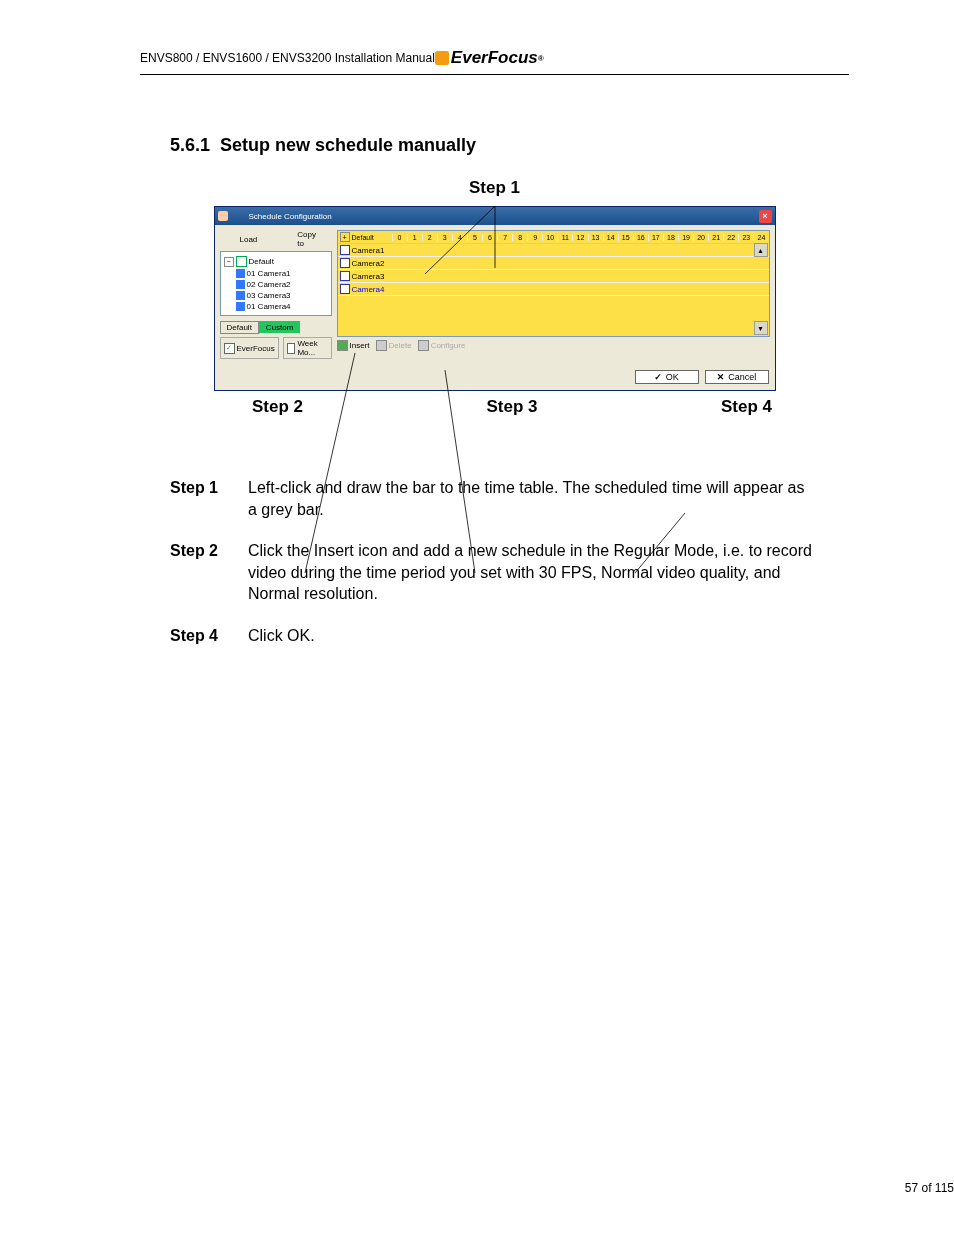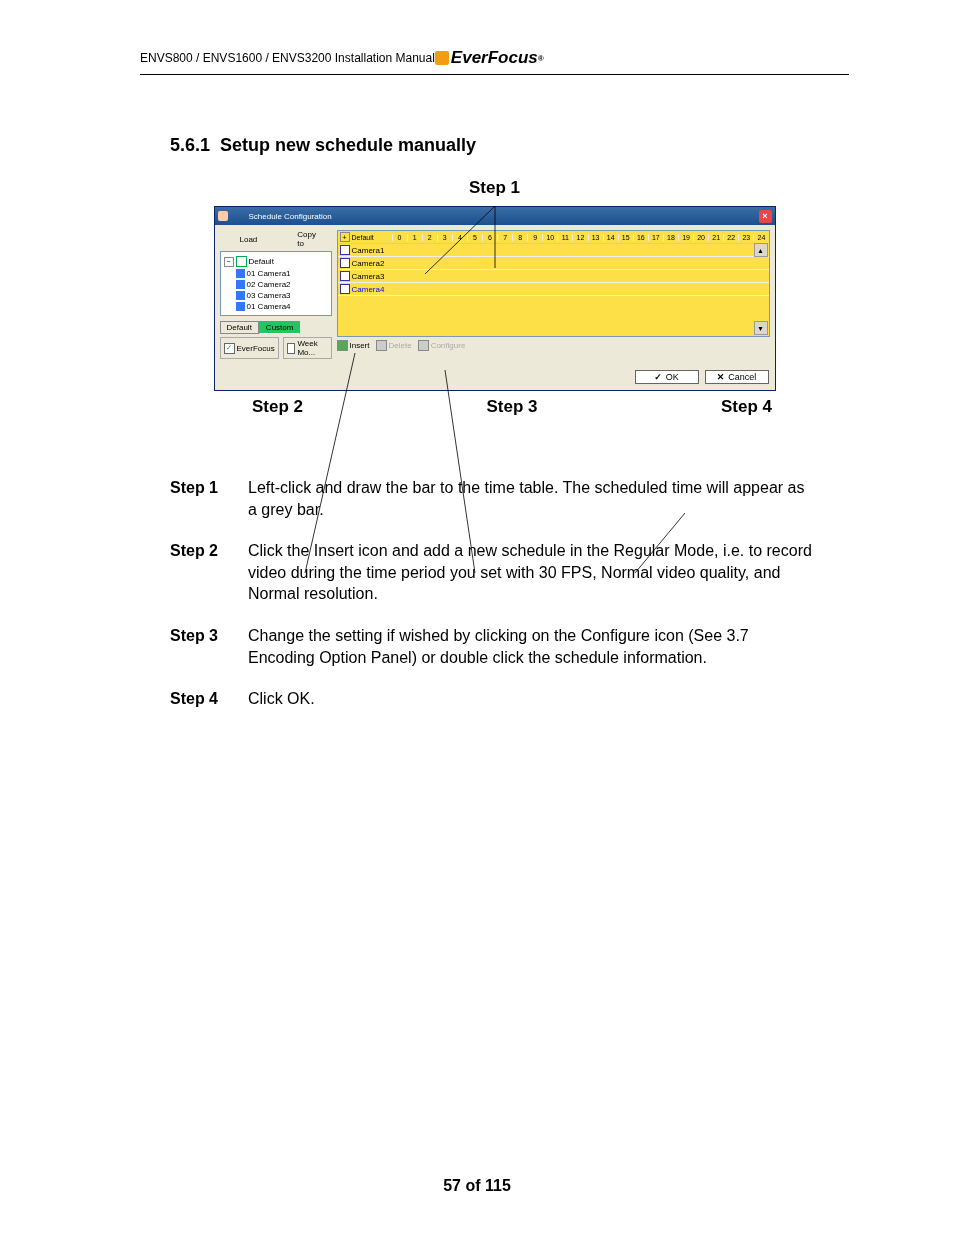--- a/index.html
+++ b/index.html
@@ -61,21 +61,21 @@
 .btnrow{display:flex;justify-content:flex-end;gap:6px;padding:6px}
 .btn{background:#fff;border:1px solid #666;padding:1px 6px;display:flex;align-items:center;gap:4px;font-size:9px;min-width:50px;justify-content:center}
 .btn .ok{color:#000;font-weight:bold}
 .btn .x{color:#000;font-weight:bold}
 svg.lines{position:absolute;left:0;top:0;pointer-events:none}
 .stepsbot{display:flex;justify-content:space-between;width:520px;margin:6px auto 0;font-weight:bold;font-size:17px;padding:0 60px 0 95px}
 .steps-block{margin:60px 30px 0 30px;font-size:16px;line-height:1.35}
 .steps-block p{margin:0 0 20px 0}
 .steps-block .lbl{font-weight:bold;display:inline-block;width:78px;vertical-align:top}
 .steps-block .txt{display:inline-block;width:calc(100% - 82px);vertical-align:top}
-.footer{position:absolute;bottom:40px;left:0;width:100%;text-align:center;font-size:16px;font-weight:bold}
+.footer{position:absolute;bottom:40px;left:0;width:100%;text-align:right;font-size:12px;font-weight:normal}
 </style>
 </head>
 <body>
 
 <div class="page">
   <div class="hdr">
     <div class="hdr-left">ENVS800 / ENVS1600 / ENVS3200 Installation Manual</div>
     <div class="brand">
         <span class="sq"></span>
         <span>EverFocus</span>
@@ -351,18 +351,17 @@
     <div class="stepsbot">
       <span>Step 2</span>
       <span>Step 3</span>
       <span>Step 4</span>
     </div>
   </div>
 
   <div class="steps-block">
     <p><span class="lbl">Step 1</span><span class="txt">Left-click and draw the bar to the time table. The scheduled time will appear as a grey bar.</span></p>
     <p><span class="lbl">Step 2</span><span class="txt">Click the Insert icon and add a new schedule in the Regular Mode, i.e. to record video during the time period you set with 30 FPS, Normal video quality, and Normal resolution.</span></p>
-    <p><span class="lbl">Step 3</span><span class="txt">Change the setting if wished by clicking on the Configure icon (See 3.7 Encoding Option Panel) or double click the schedule information.</span></p>
     <p><span class="lbl">Step 4</span><span class="txt">Click OK.</span></p>
   </div>
 
   <div class="footer">57 of 115</div>
 </div>
 
 </body></html>

